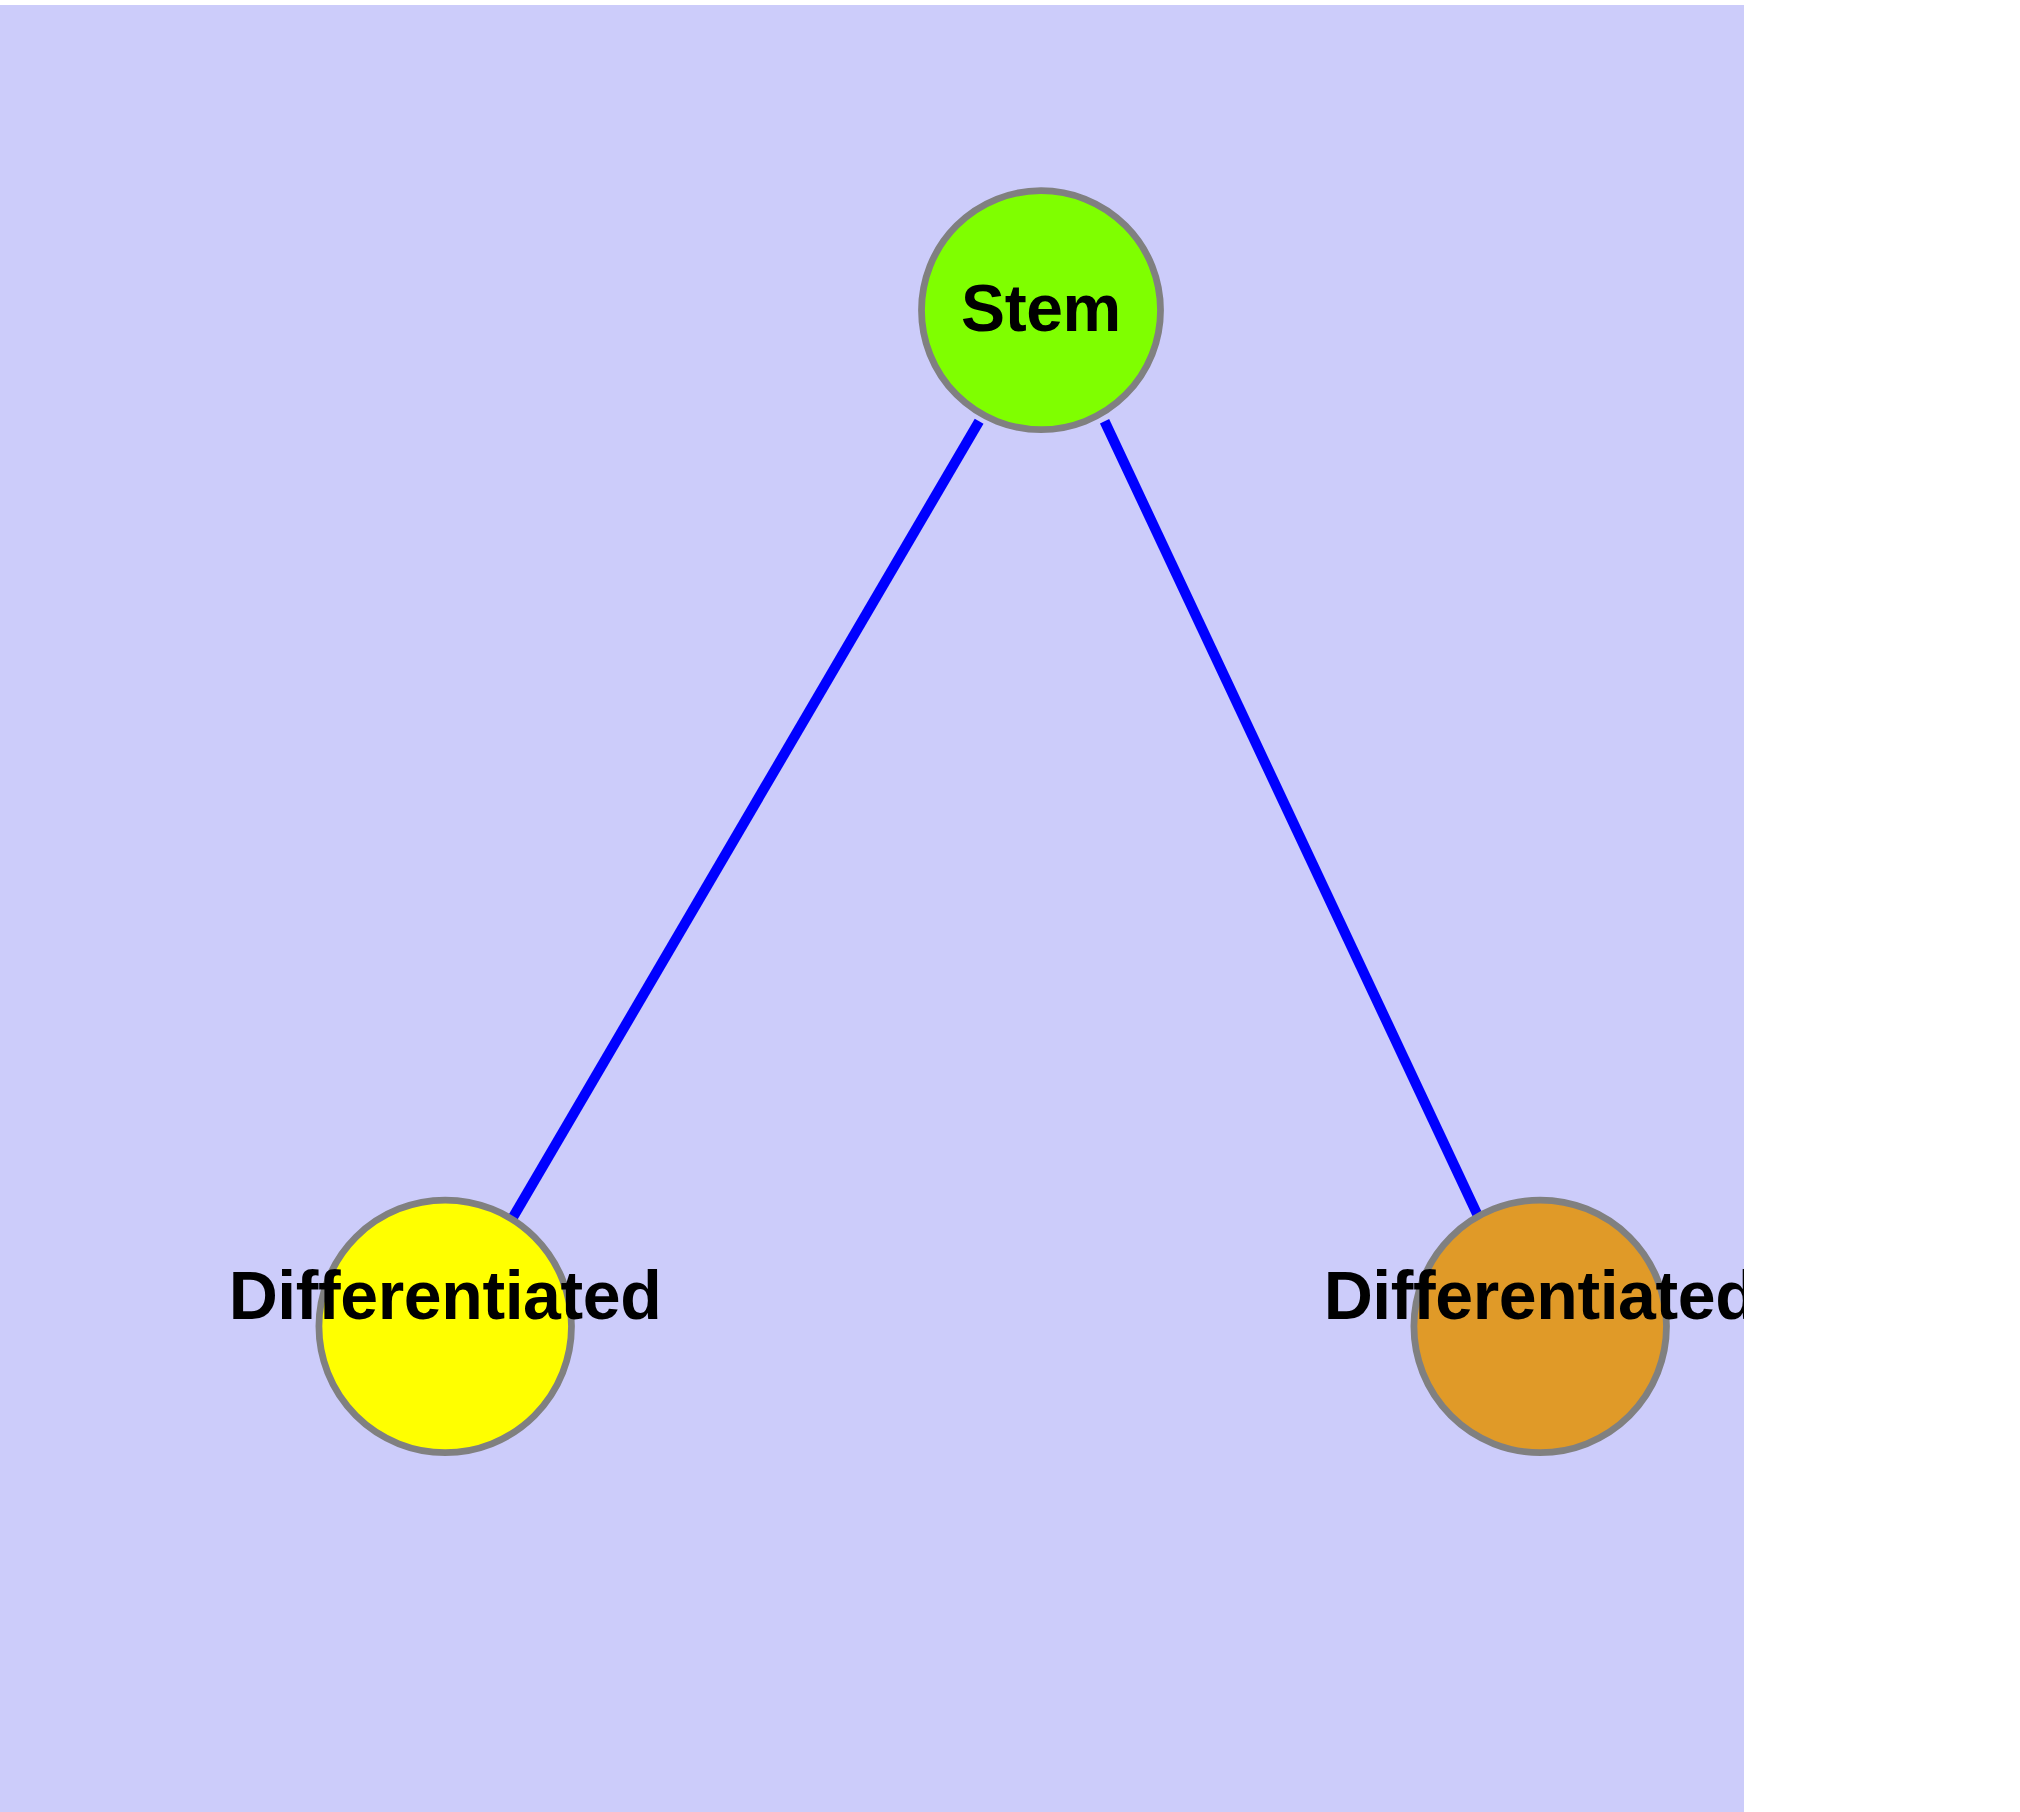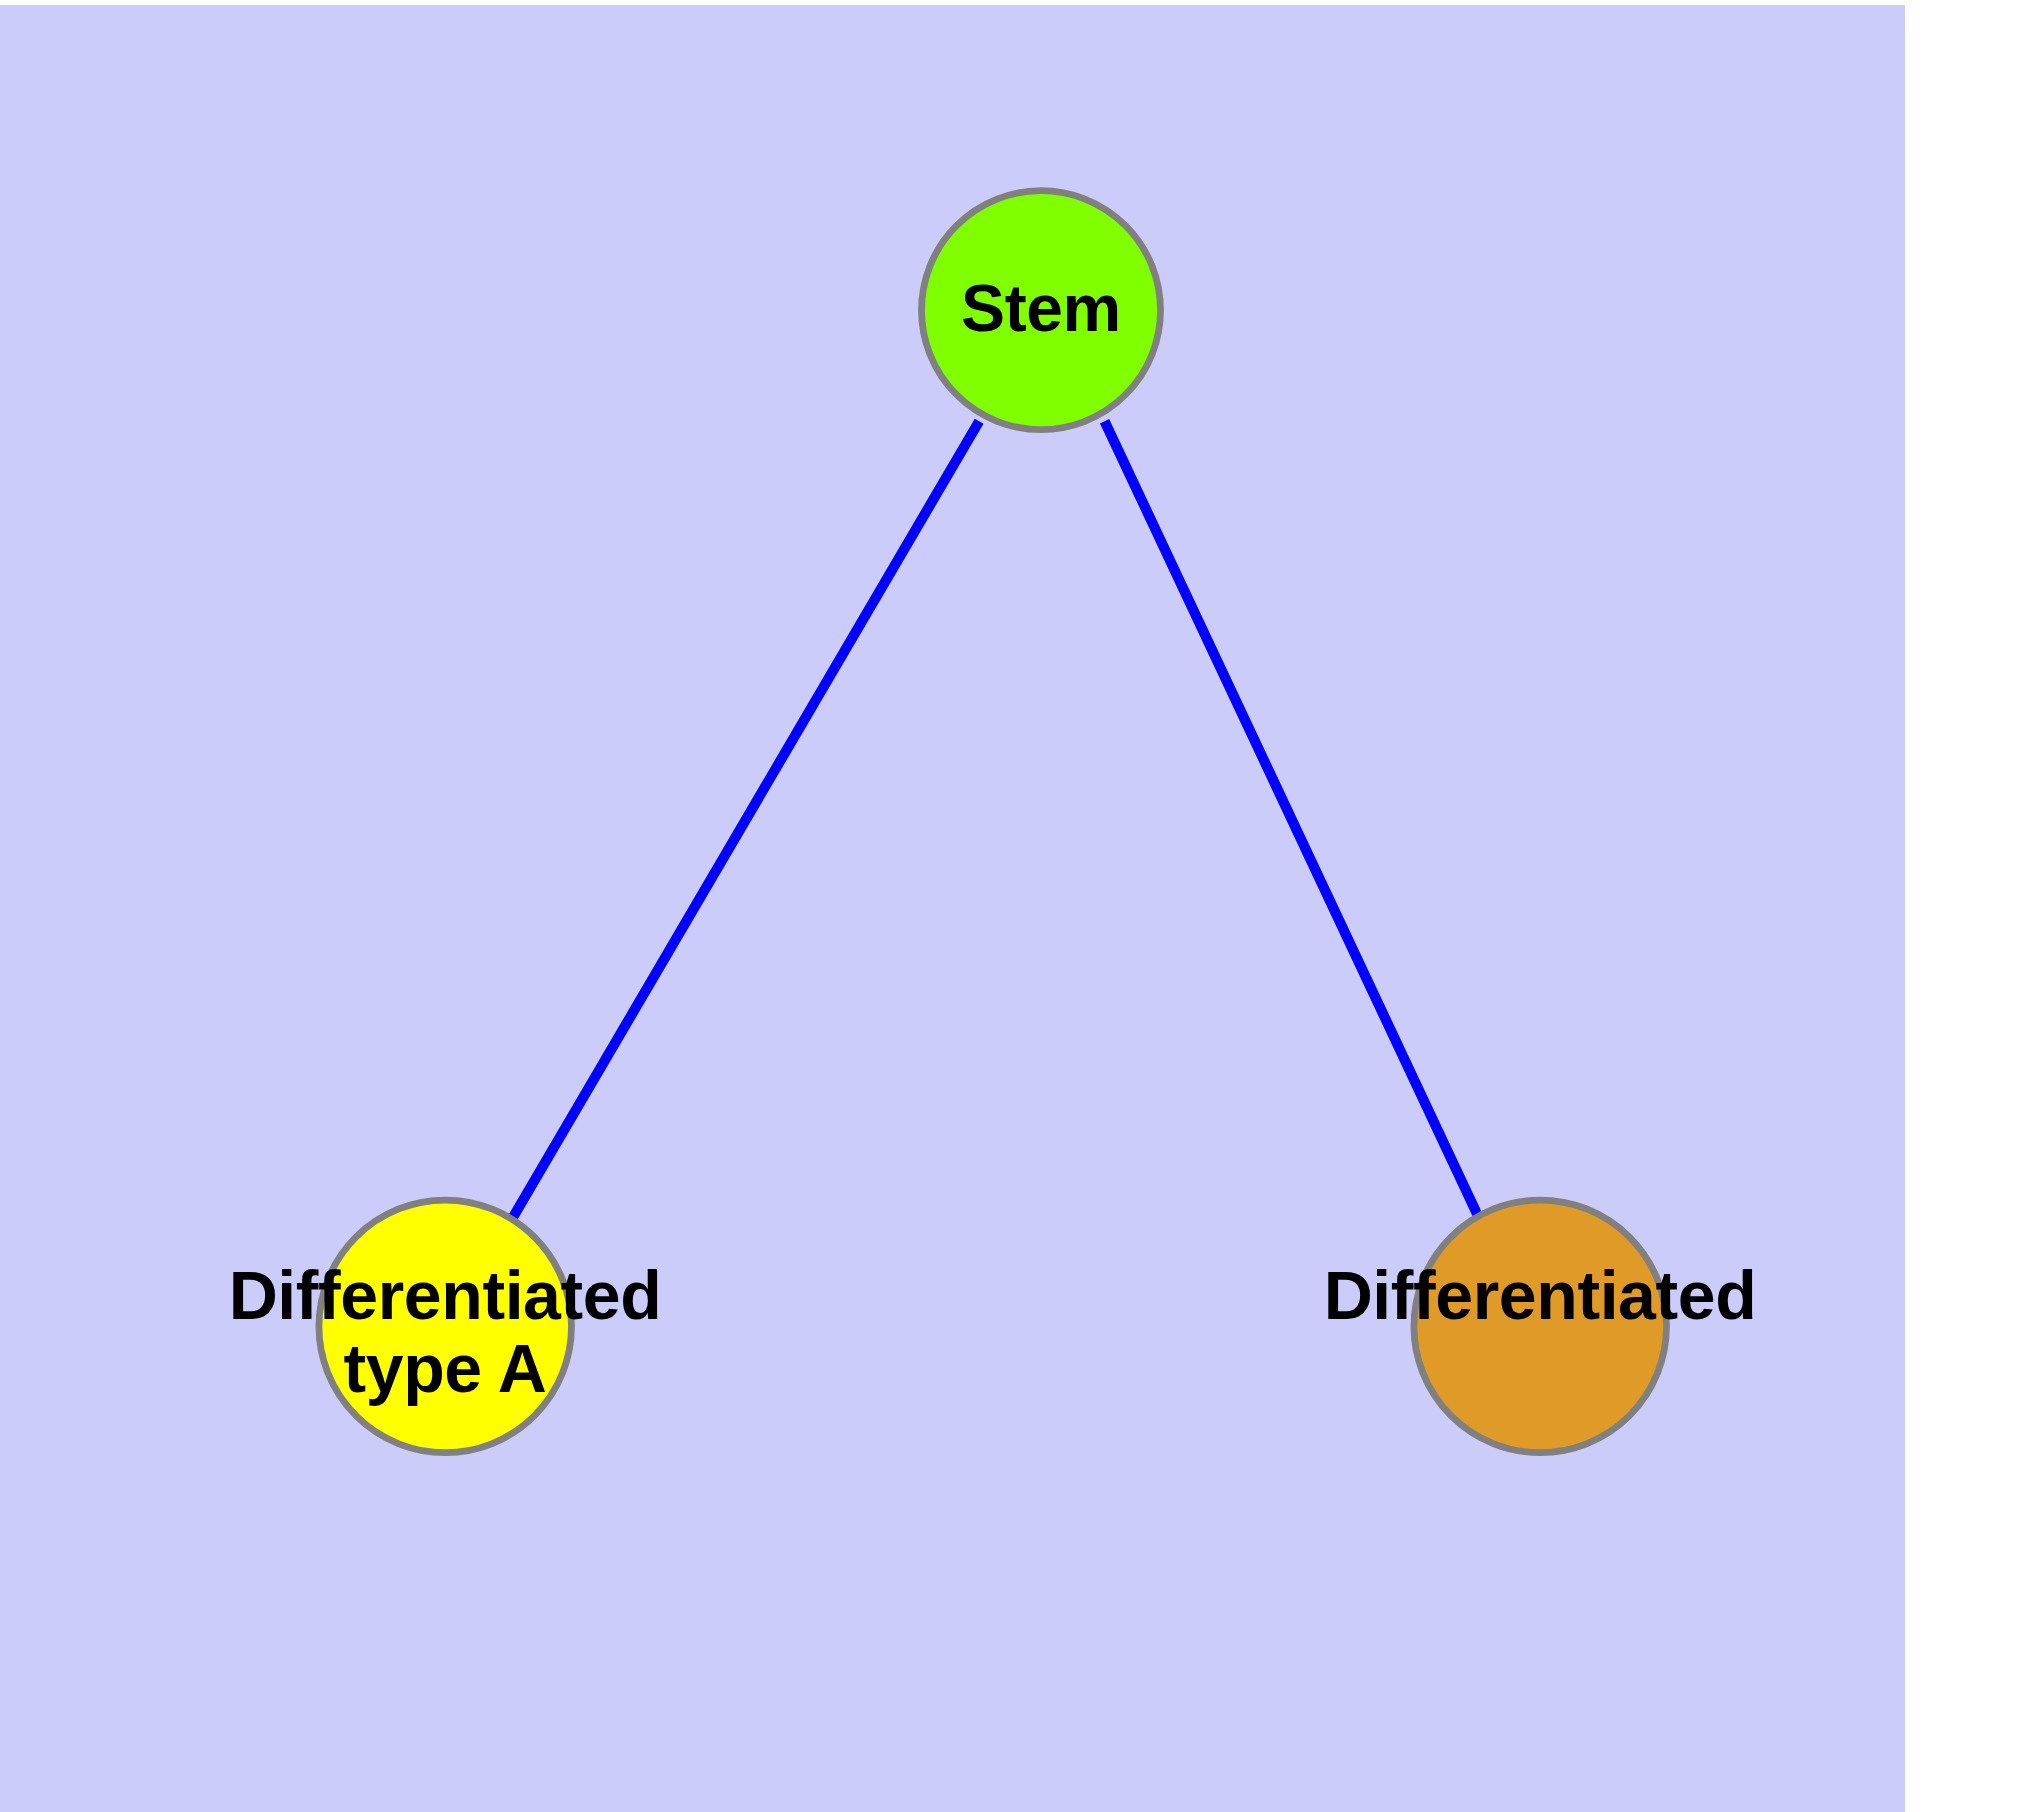--- a/index.html
+++ b/index.html
@@ -2,21 +2,21 @@
 <html style="font-size:13.6px"><head>
 <meta charset="utf-8">
 <style>
   html, body {
     margin: 0;
     padding: 0;
     background: #ffffff;
   }
   #canvas {
     position: relative;
-    width: 1905px;
+    width: 1744px;
     height: 1812px;
     background: #ffffff;
     overflow: hidden;
     font-family: "Liberation Sans", sans-serif;
   }
   #plot-bg {
     position: absolute;
     left: 0;
     top: 5.1px;
     width: 2021px;
@@ -73,18 +73,18 @@
     </g>
     <g>
       <circle cx="525" cy="1565" r="149" fill="#ffff00" stroke="#808080" stroke-width="8"></circle>
       <circle cx="1817" cy="1565" r="149" fill="#e09a28" stroke="#808080" stroke-width="8"></circle>
       <circle cx="1228" cy="366" r="141" fill="#7fff00" stroke="#808080" stroke-width="8"></circle>
     </g>
   </svg>
 
   <div class="node-label" id="stem-label">Stem</div>
 
-  <div class="node-label" id="node-a-label"><span>Differentiated</span><br><span>type A</span></div>
+  <div class="node-label" id="node-a-label"><span>Differentiated</span><br></div>
 
   <div class="node-label" id="node-b-label"><span>Differentiated</span><br></div>
 
 </div>
 
 
 </body></html>

